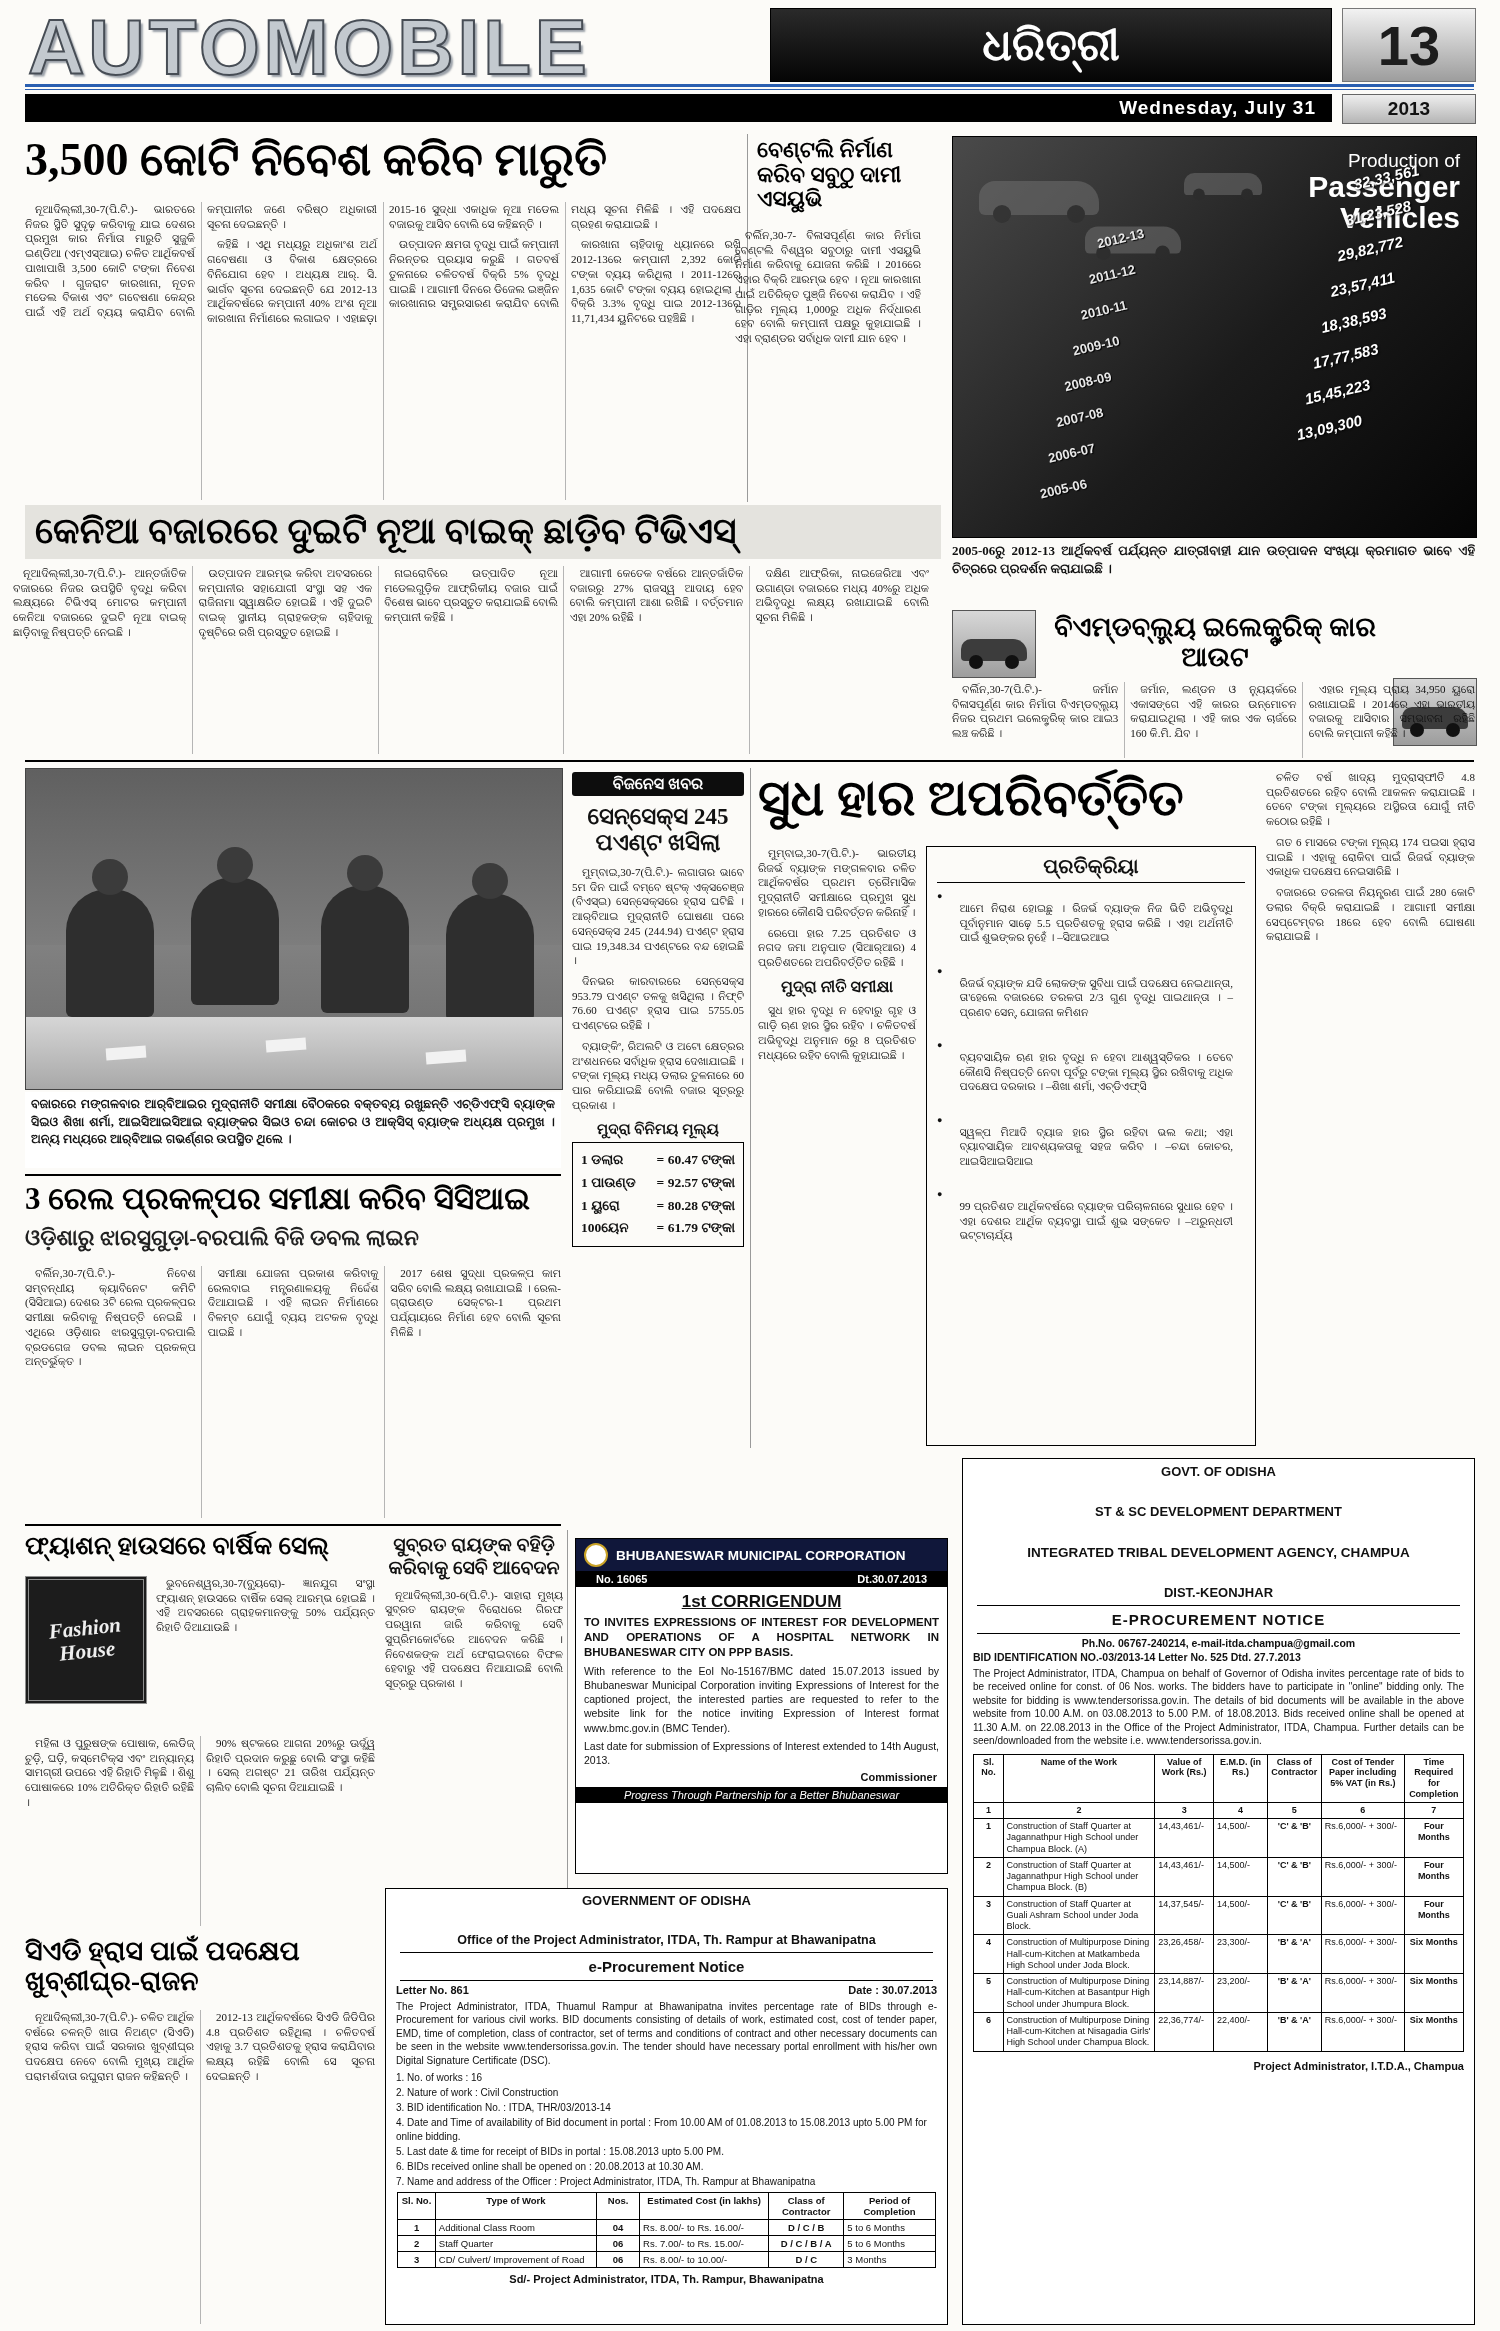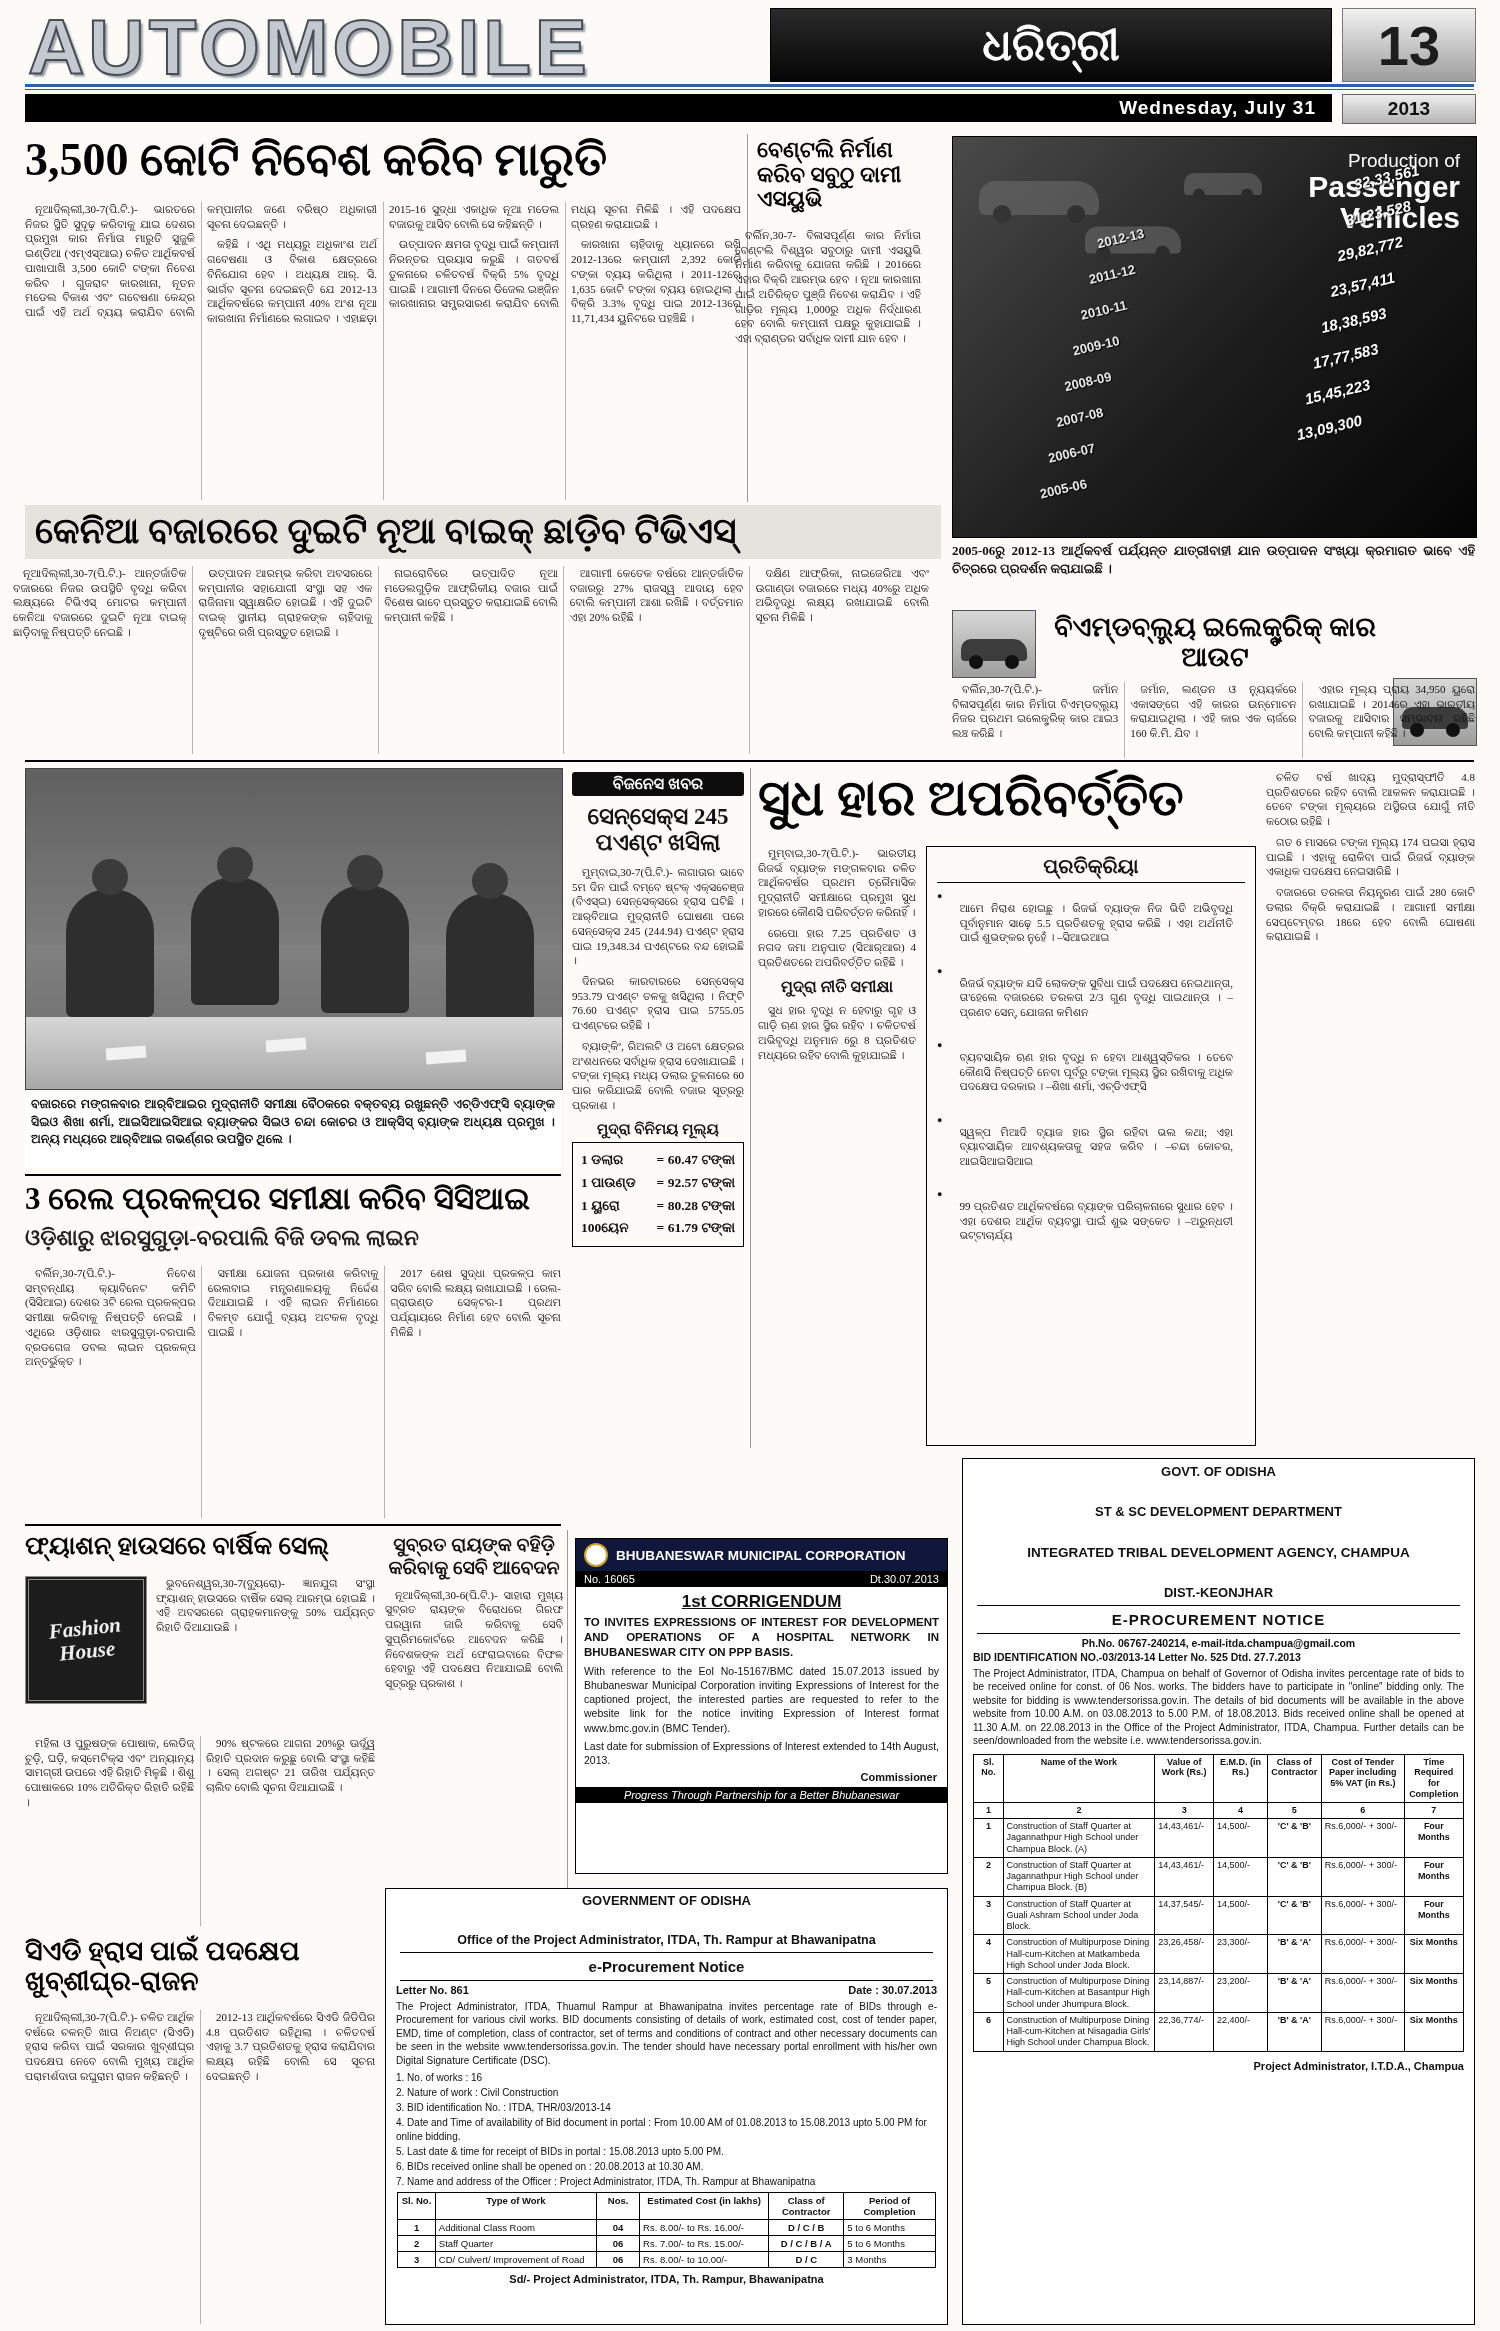--- a/index.html
+++ b/index.html
@@ -84,21 +84,21 @@
   .bullet{display:flex;gap:5px;margin-bottom:7px;}
   .bullet .dot{font-size:9px;line-height:1.7;}
   .bullet p{margin:12px;font-size:11px;line-height:1.32;text-align:justify;}
 
   
   .notice{border:1.5px solid #000;background:#fff;box-sizing:border-box;font-family:"Liberation Sans",sans-serif;}
   .bmc-head{background:#10173a;color:#fff;display:flex;align-items:center;gap:8px;padding:4px 8px;}
   .bmc-logo{width:24px;height:24px;border-radius:50%;background:#fff;border:2px solid #c9a227;box-sizing:border-box;}
   .bmc-name{font-weight:800;font-size:13.5px;}
   .bmc-sub{background:#000;color:#fff;display:flex;justify-content:space-between;
-      font-size:11px;font-weight:400;padding:2px 8px;}
+      font-size:11px;font-weight:700;padding:2px 20px;}
   .corrigendum{font-weight:800;font-size:17px;text-align:center;text-decoration:underline;margin:5px 0 3px;}
   .notice-subject{font-weight:800;font-size:11.5px;text-align:justify;padding:0 8px;line-height:1.3;}
   .notice-body{font-size:10.5px;line-height:1.35;text-align:justify;padding:4px 8px;}
   .commissioner{text-align:right;font-weight:800;font-size:11px;padding:0 10px;}
   .bmc-foot{background:#000;color:#fff;font-style:italic;font-size:11px;text-align:center;padding:2px 0;margin-top:4px;}
 
   .gov-line{font-weight:800;text-align:center;line-height:1.25;margin-top:24px;}
   .eproc-title{font-weight:800;font-size:15px;text-align:center;margin:3px 0;}
   .letter-row{display:flex;justify-content:space-between;font-weight:700;font-size:11px;padding:0 10px;margin:2px 0;}
   .notice table{border-collapse:collapse;width:100%;table-layout:fixed;}

